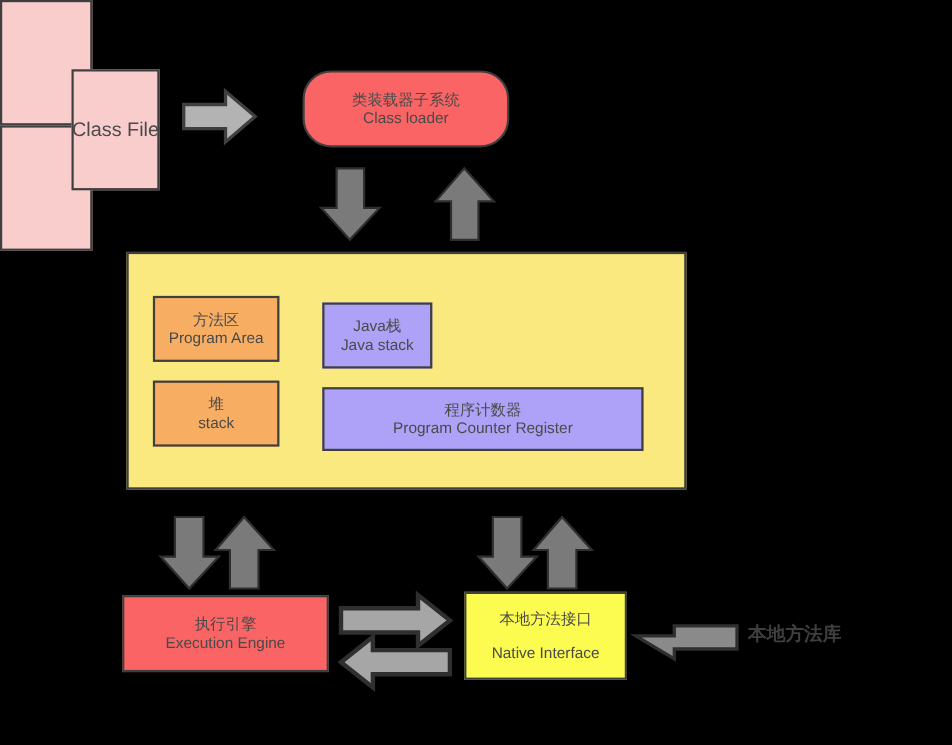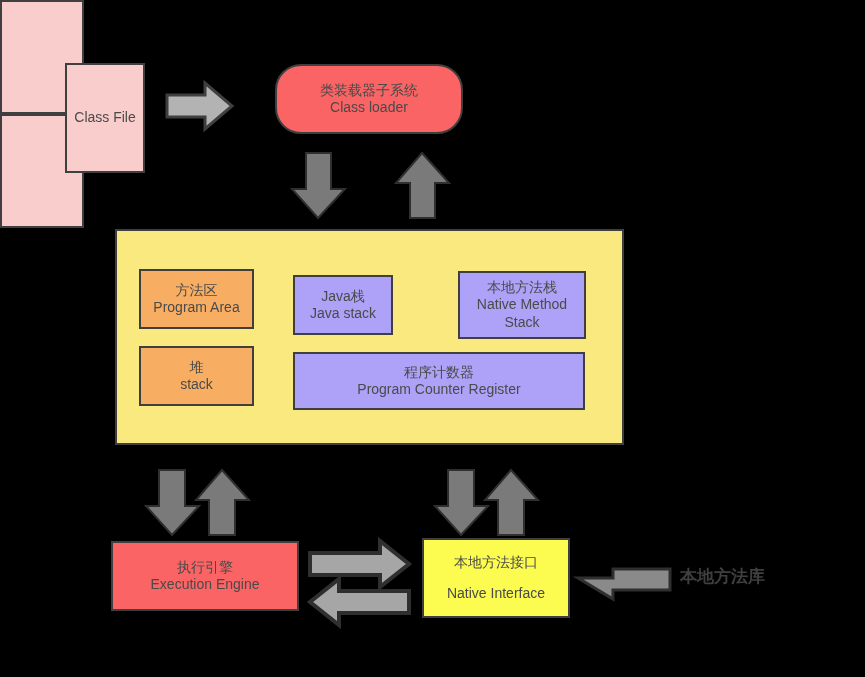--- a/index.html
+++ b/index.html
@@ -33,21 +33,21 @@
   .box .ln { display: block; white-space: nowrap; }
 
   
   .classfile {
     background: #facdcd;
     border: 2px solid #3f3f3f;
   }
   .cf1 { left: 27px;  top: 24px;  width: 80px;  height: 110px; }
   .cf2 { left: 46px;  top: 44px;  width: 80px;  height: 110px; }
   .cf3 { left: 65px;  top: 63px;  width: 80px;  height: 110px; }
-  .cf3 span { font-size: 14px; color: #4a4a4a; }
+  .cf3 span { font-size: 18px; color: #4a4a4a; }
 
   
   .classloader {
     left: 275px; top: 64px; width: 188px; height: 70px;
     background: #fa6464;
     border-radius: 26px;
   }
   .runtime-area {
     left: 115px; top: 229px; width: 509px; height: 216px;
     background: #fae97f;
@@ -138,25 +138,20 @@
   <div class="box heap">
     <span class="ln">堆</span>
     <span class="ln">stack</span>
   </div>
 
   <div class="box java-stack">
     <span class="ln">Java栈</span>
     <span class="ln">Java stack</span>
   </div>
 
-  <div class="box native-stack">
-    <span class="ln">本地方法栈</span>
-    <span class="ln">Native Method</span>
-    <span class="ln">Stack</span>
-  </div>
 
   <div class="box pc-register">
     <span class="ln">程序计数器</span>
     <span class="ln">Program Counter Register</span>
   </div>
 
   <div class="box exec-engine">
     <span class="ln">执行引擎</span>
     <span class="ln">Execution Engine</span>
   </div>

